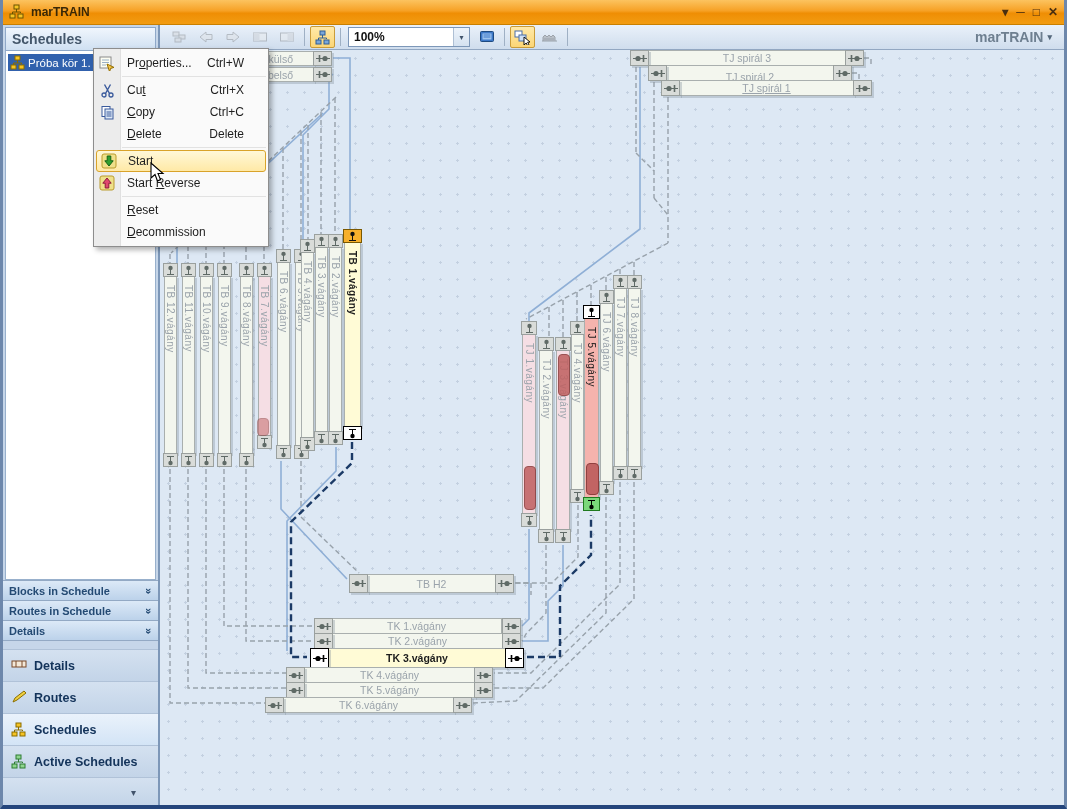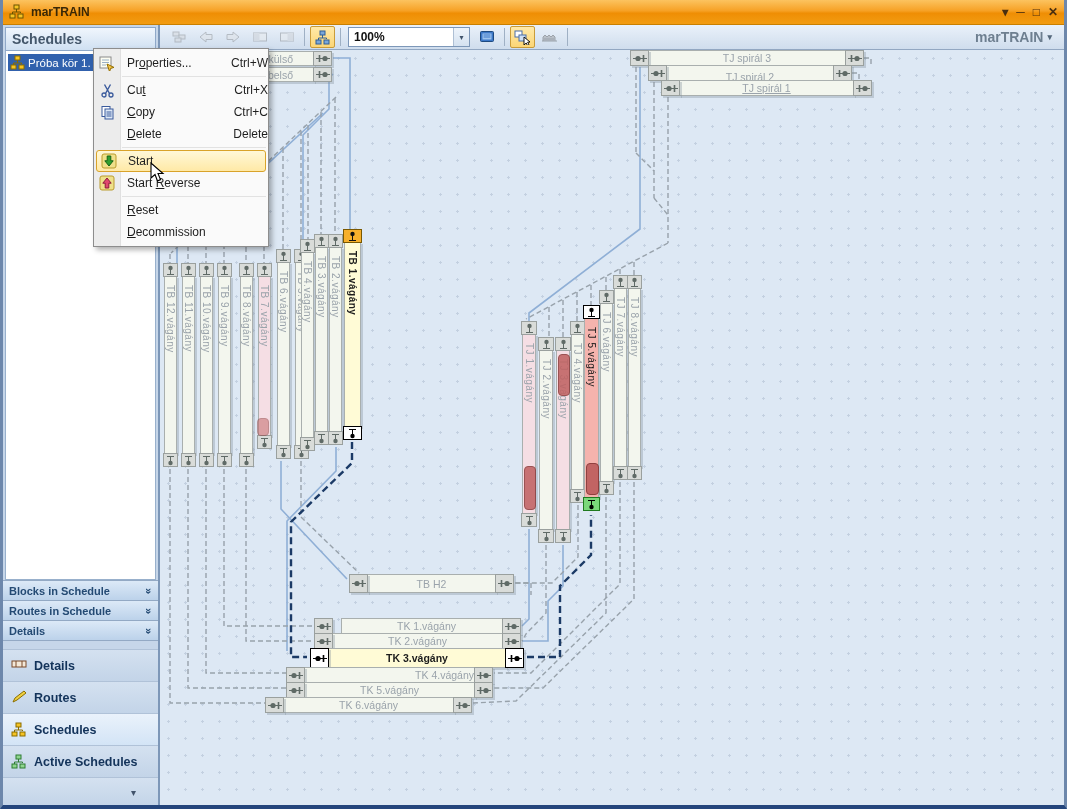--- a/index.html
+++ b/index.html
@@ -57,21 +57,21 @@
   .hl.tail{text-align:right;padding-right:20px;}
   .hc{position:absolute;box-sizing:border-box;border:1px solid #9aa09e;background:#d9dcd9;display:flex;align-items:center;justify-content:center;box-shadow:2px 2px 0 rgba(130,142,155,.35);}
   .train{position:absolute;border-radius:4px;background:#c06060;border:1px solid #8b3a3a;}
   
   .menu{position:absolute;left:90px;top:48px;width:174px;background:#fafafa;border:1px solid #8d8d8d;
     box-shadow:3px 3px 5px rgba(0,0,0,.3);padding:3px 0;z-index:50;}
   .menu:before{content:"";position:absolute;left:0;top:0;bottom:0;width:26px;background:#ececec;border-right:1px solid #e0e0e0;}
   .mrow{position:relative;height:22px;display:flex;align-items:center;font-size:12px;color:#1e1e1e;}
   .mrow .mic{width:26px;display:flex;align-items:center;justify-content:center;}
   .mrow .mlb{padding-left:7px;}
-  .mrow .msc{margin-left:auto;padding-right:0;}
+  .mrow .msc{margin-left:auto;padding-right:24px;}
   .mrow.hl{margin:0 2px;border:1px solid #d9a32a;border-radius:3px;background:linear-gradient(#fff8d8,#ffe9a6);height:20px;}
   .mrow.hl .mic{width:24px;}
   .msep{height:1px;background:#e2e2e2;margin:2px 2px 2px 28px;}
   .key{text-decoration:underline;}
   .cursor{position:absolute;z-index:60;pointer-events:none;}
 </style>
 </head>
 <body>
 
 <div class="window">
@@ -740,21 +740,21 @@
                 <line x1="10.5" y1="1" x2="10.5" y2="8" stroke="#5f6a66" stroke-width="1.6"></line>
               </svg>
             </div>
             <div class="hc" style="left:492px;top:573px;width:19px;height:19px;background:#d9dcd9;border-color:#9aa09e;">
               <svg width="14" height="9" viewBox="0 0 14 9">
                 <line x1="0" y1="4.5" x2="14" y2="4.5" stroke="#5f6a66"></line>
                 <circle cx="9" cy="4.5" r="2.6" fill="#5f6a66"></circle>
                 <line x1="3.5" y1="1" x2="3.5" y2="8" stroke="#5f6a66" stroke-width="1.6"></line>
               </svg>
             </div>
-            <div class="hb" style="left:338px;top:617px;width:171px;height:16px;background:#f3f6ee;">
+            <div class="hb" style="left:328px;top:617px;width:171px;height:16px;background:#f3f6ee;">
       <span class="hl" style="color:#9aa3ab;">TK 1.vágány</span>
             </div>
             <div class="hc" style="left:311px;top:617px;width:19px;height:16px;background:#d9dcd9;border-color:#9aa09e;">
               <svg width="14" height="9" viewBox="0 0 14 9">
                 <line x1="0" y1="4.5" x2="14" y2="4.5" stroke="#5f6a66"></line>
                 <circle cx="5" cy="4.5" r="2.6" fill="#5f6a66"></circle>
                 <line x1="10.5" y1="1" x2="10.5" y2="8" stroke="#5f6a66" stroke-width="1.6"></line>
               </svg>
             </div>
             <div class="hc" style="left:499px;top:617px;width:19px;height:16px;background:#d9dcd9;border-color:#9aa09e;">
@@ -792,21 +792,21 @@
               </svg>
             </div>
             <div class="hc" style="left:502px;top:647px;width:19px;height:20px;background:#fff;border-color:#000;">
               <svg width="14" height="9" viewBox="0 0 14 9">
                 <line x1="0" y1="4.5" x2="14" y2="4.5" stroke="#000"></line>
                 <circle cx="9" cy="4.5" r="2.6" fill="#000"></circle>
                 <line x1="3.5" y1="1" x2="3.5" y2="8" stroke="#000" stroke-width="1.6"></line>
               </svg>
             </div>
             <div class="hb" style="left:301px;top:666px;width:171px;height:16px;background:#f3f6ee;">
-      <span class="hl" style="color:#9aa3ab;text-align:right;">TK 4.vágány</span>
+      <span class="hl" style="color:#9aa3ab;">TK 4.vágány</span>
             </div>
             <div class="hc" style="left:283px;top:666px;width:19px;height:16px;background:#d9dcd9;border-color:#9aa09e;">
               <svg width="14" height="9" viewBox="0 0 14 9">
                 <line x1="0" y1="4.5" x2="14" y2="4.5" stroke="#5f6a66"></line>
                 <circle cx="5" cy="4.5" r="2.6" fill="#5f6a66"></circle>
                 <line x1="10.5" y1="1" x2="10.5" y2="8" stroke="#5f6a66" stroke-width="1.6"></line>
               </svg>
             </div>
             <div class="hc" style="left:471px;top:666px;width:19px;height:16px;background:#d9dcd9;border-color:#9aa09e;">
               <svg width="14" height="9" viewBox="0 0 14 9">

